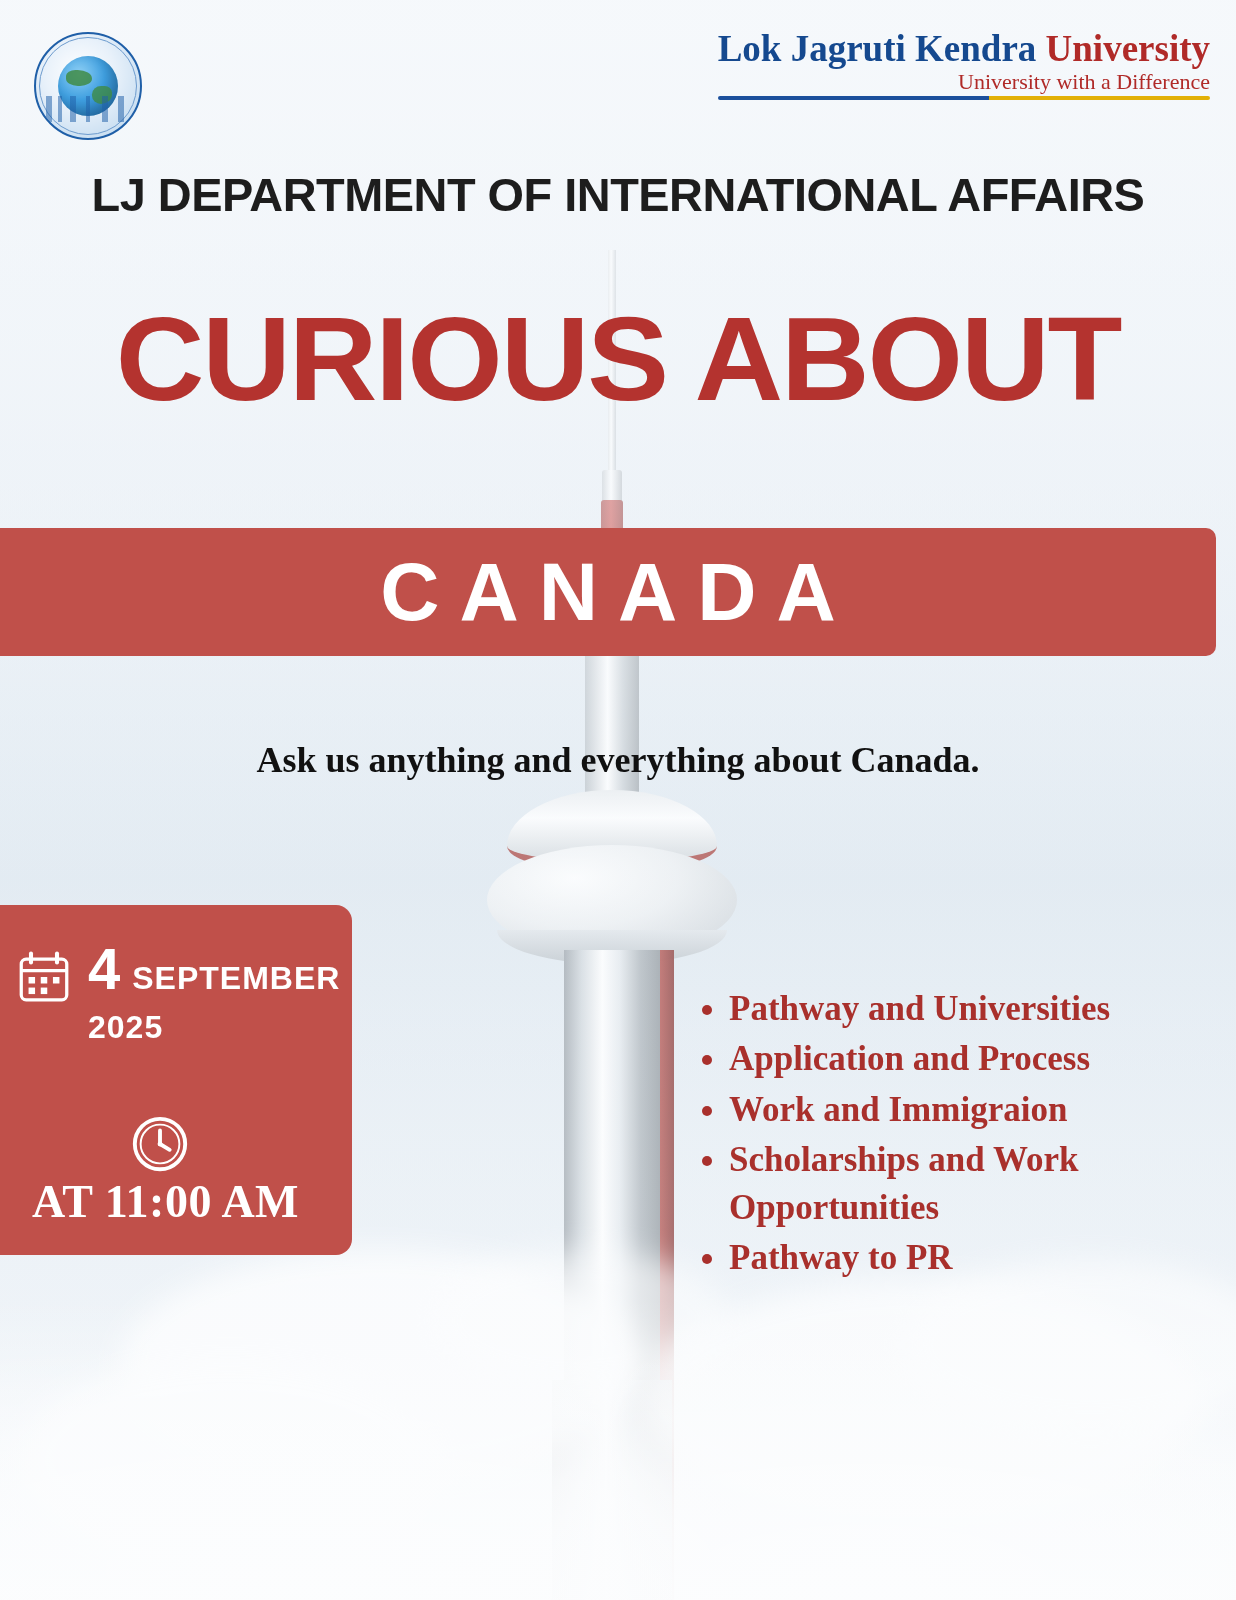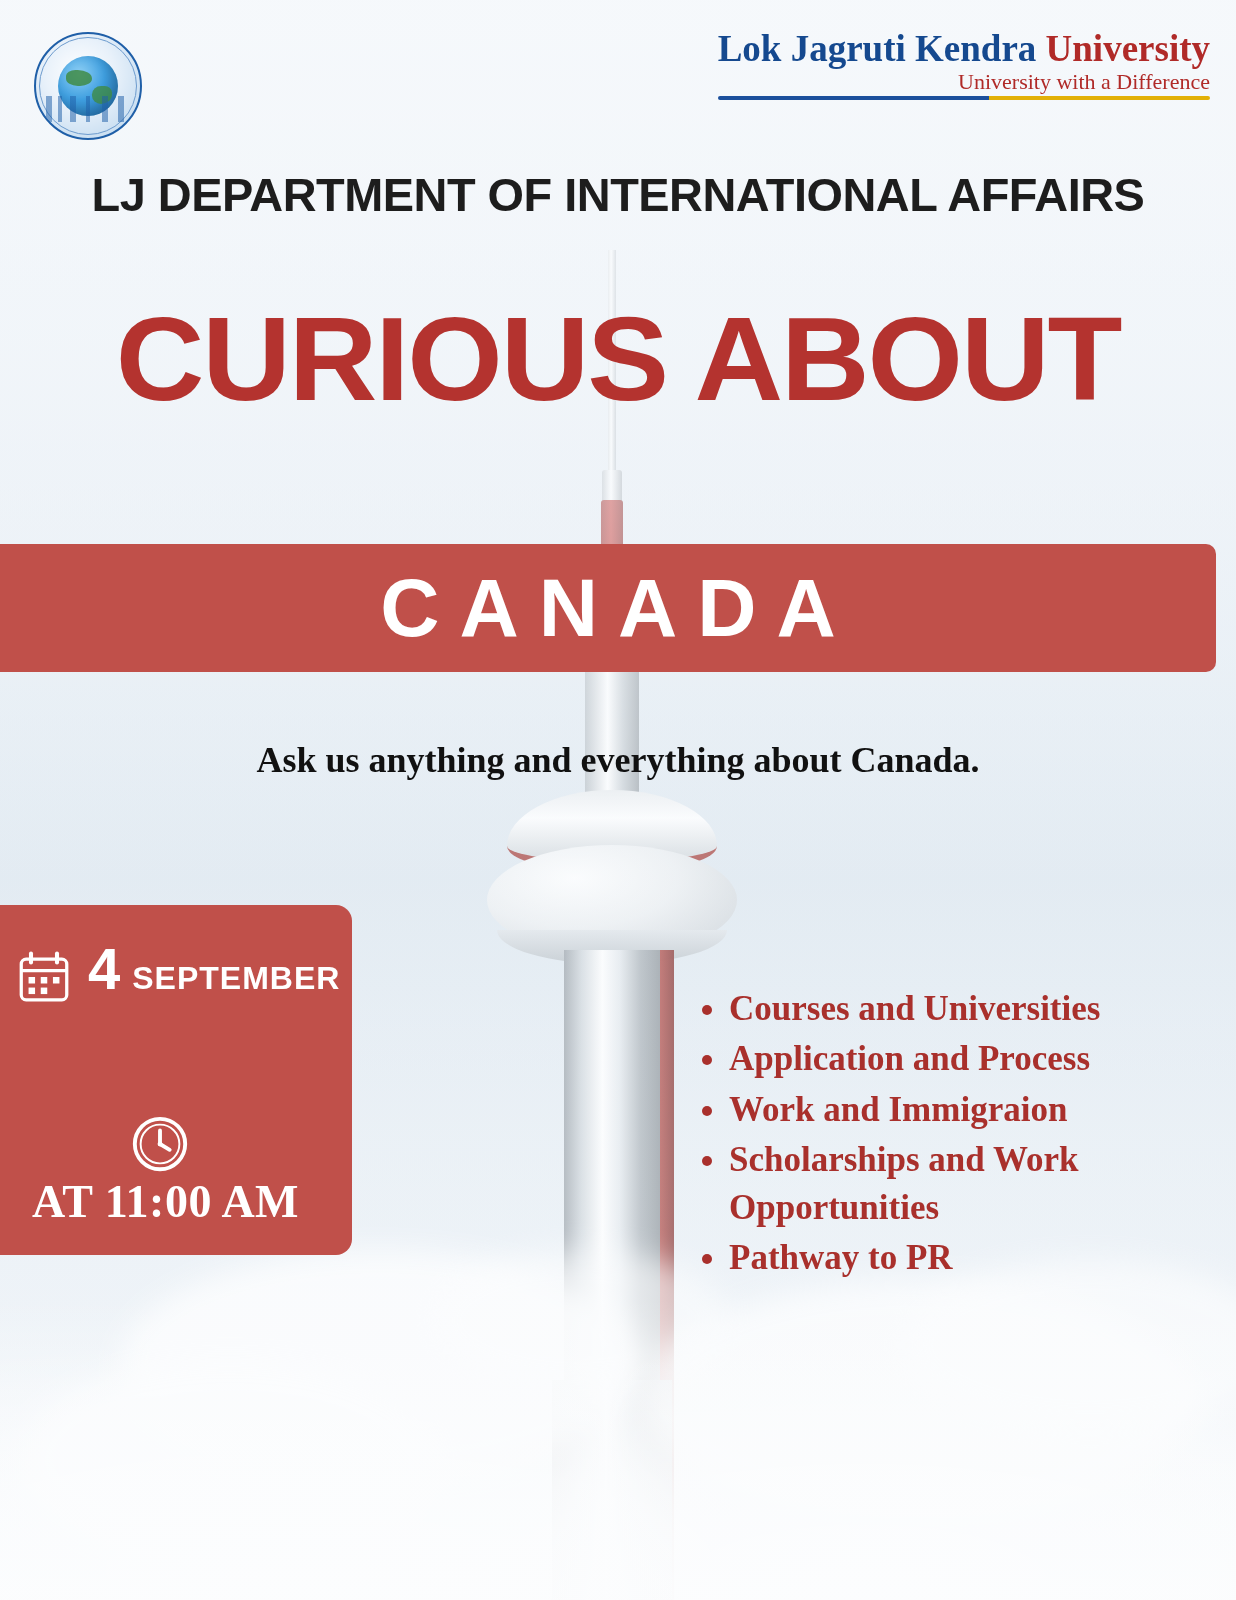--- a/index.html
+++ b/index.html
@@ -295,21 +295,21 @@
     color: #b4332f;
     transform: scaleX(1.04);
   }
 
   .canada-band {
     position:absolute;
     top: 528px; left: 0; right: 20px;
     height: 128px;
     background: #c0504a;
     border-radius: 0 10px 10px 0;
-    display:flex; align-items:center; justify-content:center;margin-top:16px;
+    display:flex; align-items:center; justify-content:center;
   }
   .canada-band .word {
     color: #ffffff;
     font-family: "Liberation Sans", sans-serif;
     font-weight: 700;
     font-size: 82px;
     letter-spacing: 20px;
     text-indent: 20px;
   }
 
@@ -454,37 +454,38 @@
           <rect x="28" y="32" width="8" height="8" fill="#ffffff"></rect>
           <rect x="43" y="32" width="8" height="8" fill="#ffffff"></rect>
           <rect x="13" y="45" width="8" height="8" fill="#ffffff"></rect>
           <rect x="28" y="45" width="8" height="8" fill="#ffffff"></rect>
         </svg>
         <div class="date-text">
           <div class="date-line1">
             <span class="date-day">4</span>
             <span class="date-month">SEPTEMBER</span>
           </div>
+          <div class="date-year">2025</div>
         </div>
       </div>
       <div class="time-row">
         <svg class="clock-icon" viewBox="0 0 64 64">
           <circle cx="32" cy="32" r="26" fill="none" stroke="#ffffff" stroke-width="4"></circle>
           <circle cx="32" cy="32" r="20" fill="none" stroke="#ffffff" stroke-width="2"></circle>
           <line x1="32" y1="32" x2="32" y2="18" stroke="#ffffff" stroke-width="4" stroke-linecap="round"></line>
           <line x1="32" y1="32" x2="42" y2="38" stroke="#ffffff" stroke-width="4" stroke-linecap="round"></line>
           <circle cx="32" cy="32" r="2.5" fill="#ffffff"></circle>
         </svg>
         <div class="time-text">AT 11:00 AM</div>
       </div>
     </div>
 
     <div class="topics">
       <ul>
-        <li>Courses and Universities</li>
+        <li>Pathway and Universities</li>
         <li>Application and Process</li>
         <li>Work and Immigraion</li>
         <li>Scholarships and Work Opportunities</li>
         <li>Pathway to PR</li>
       </ul>
     </div>
 
   </div>
 </div>
 

